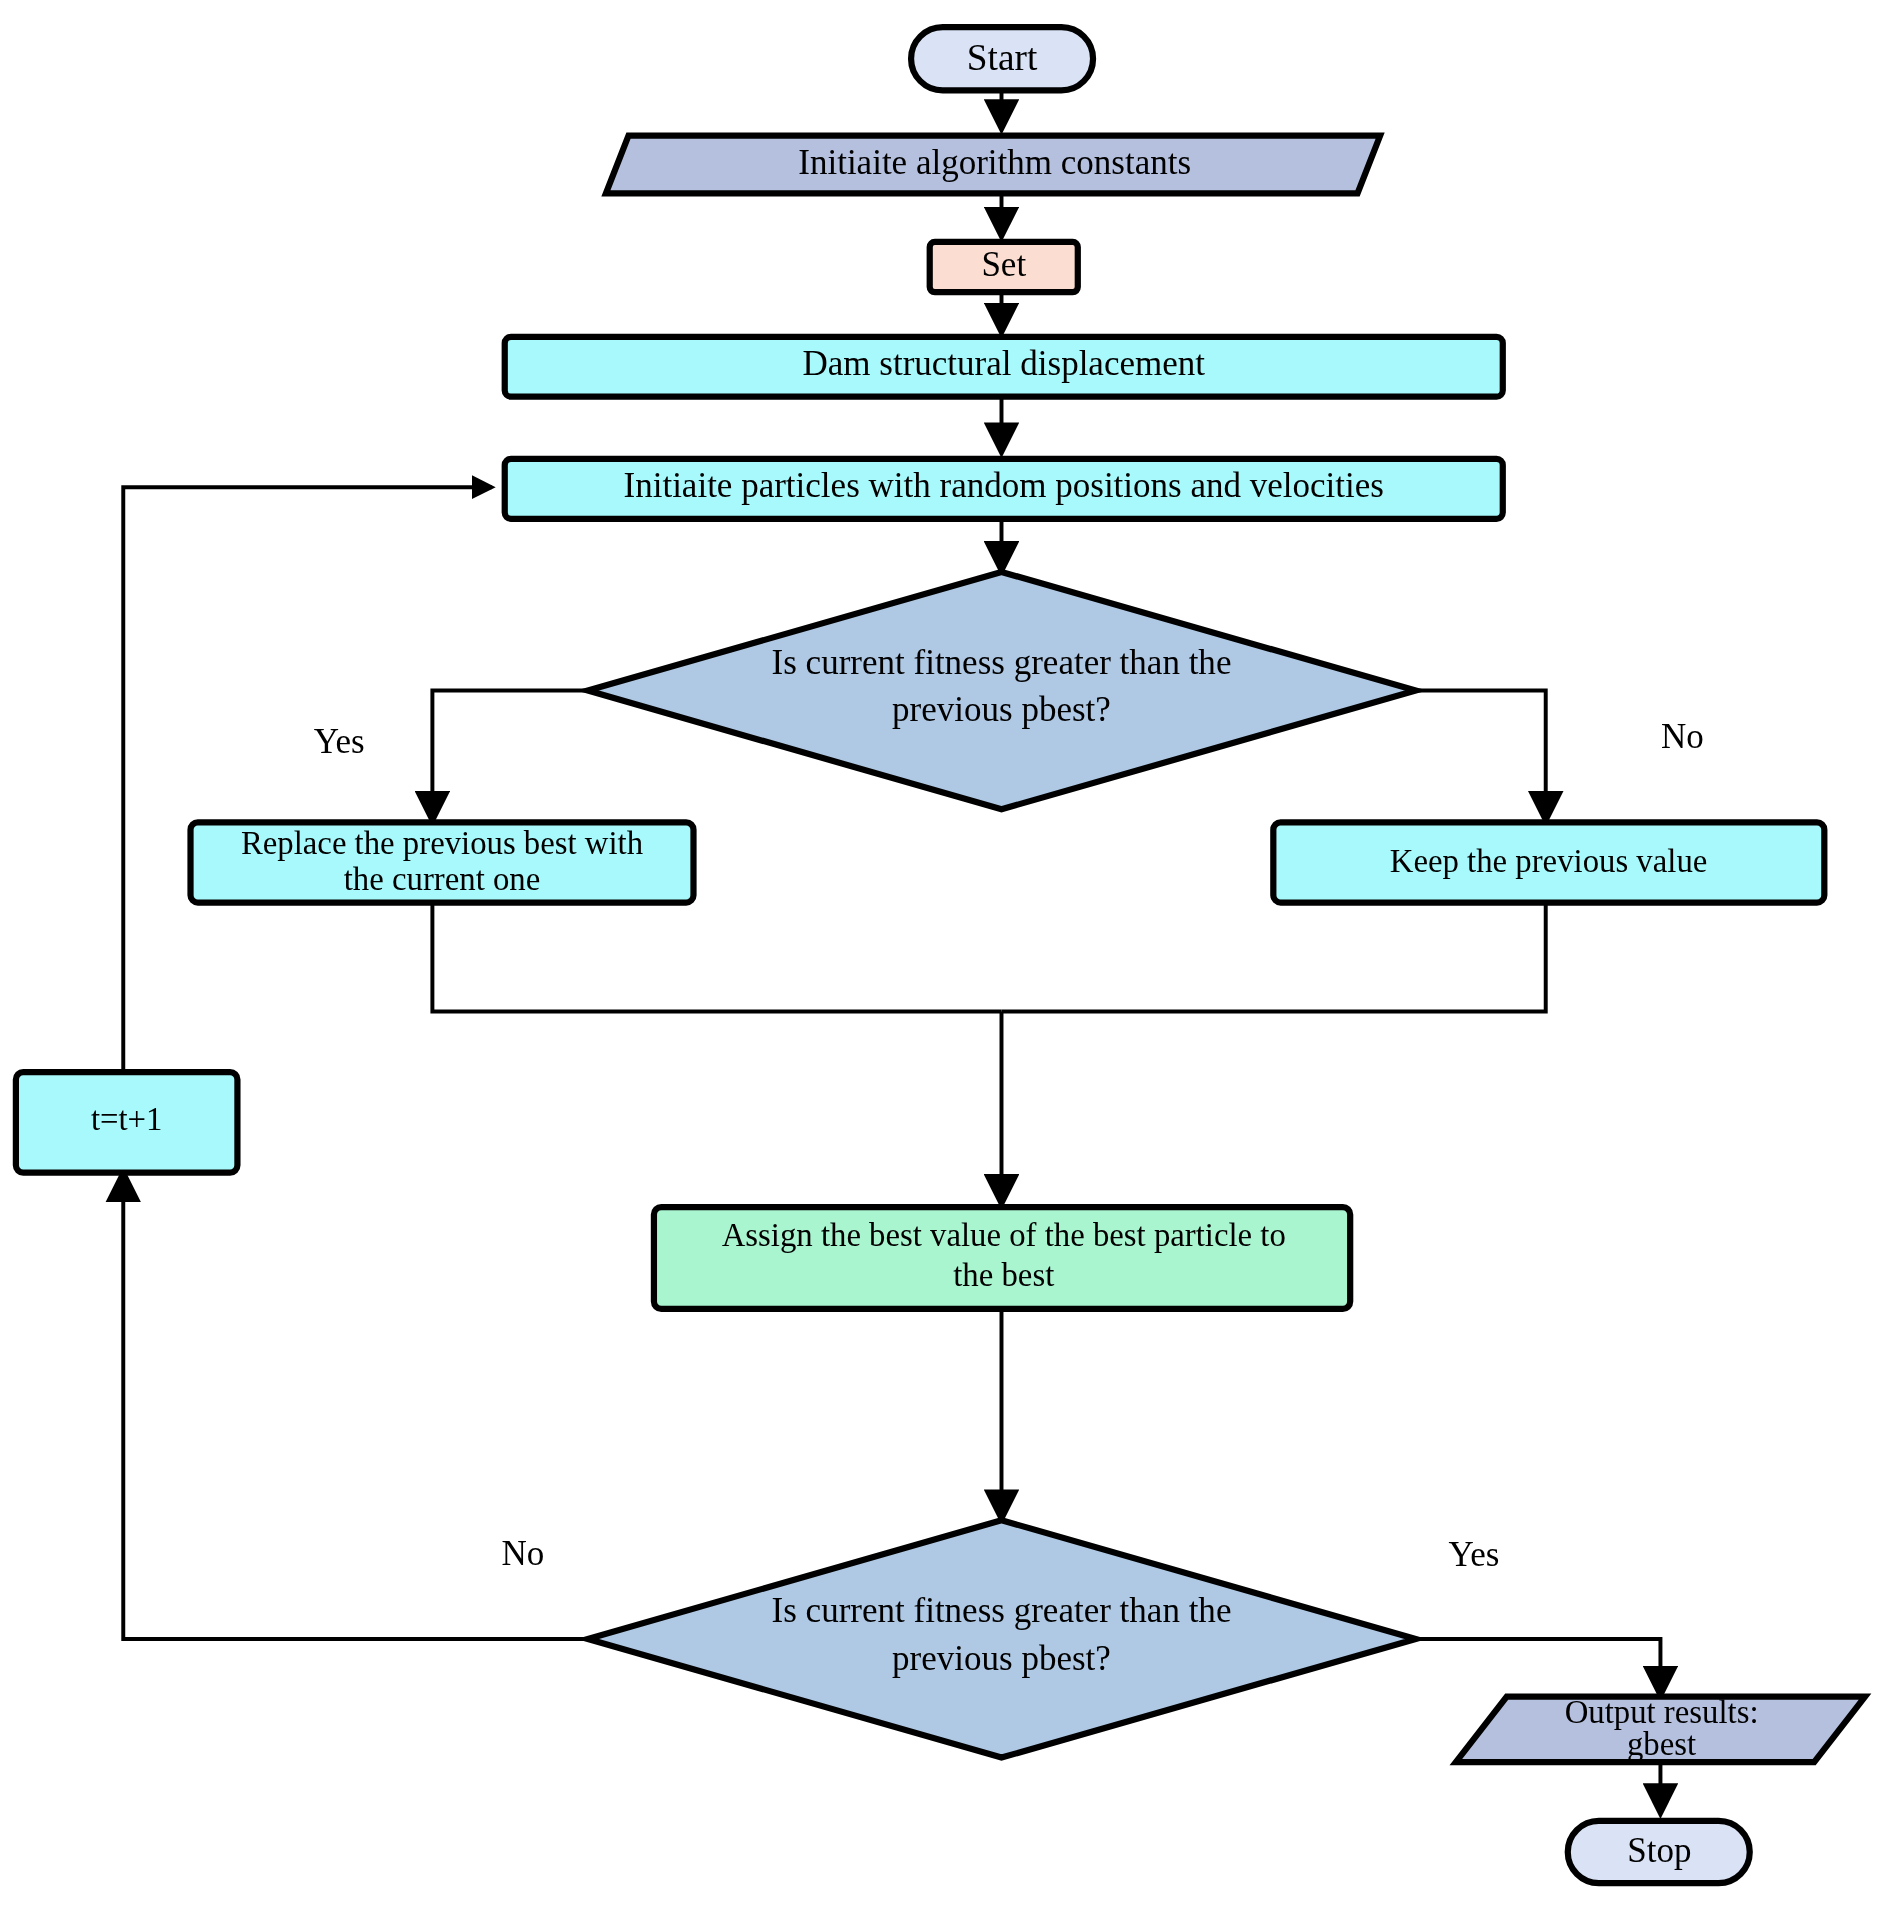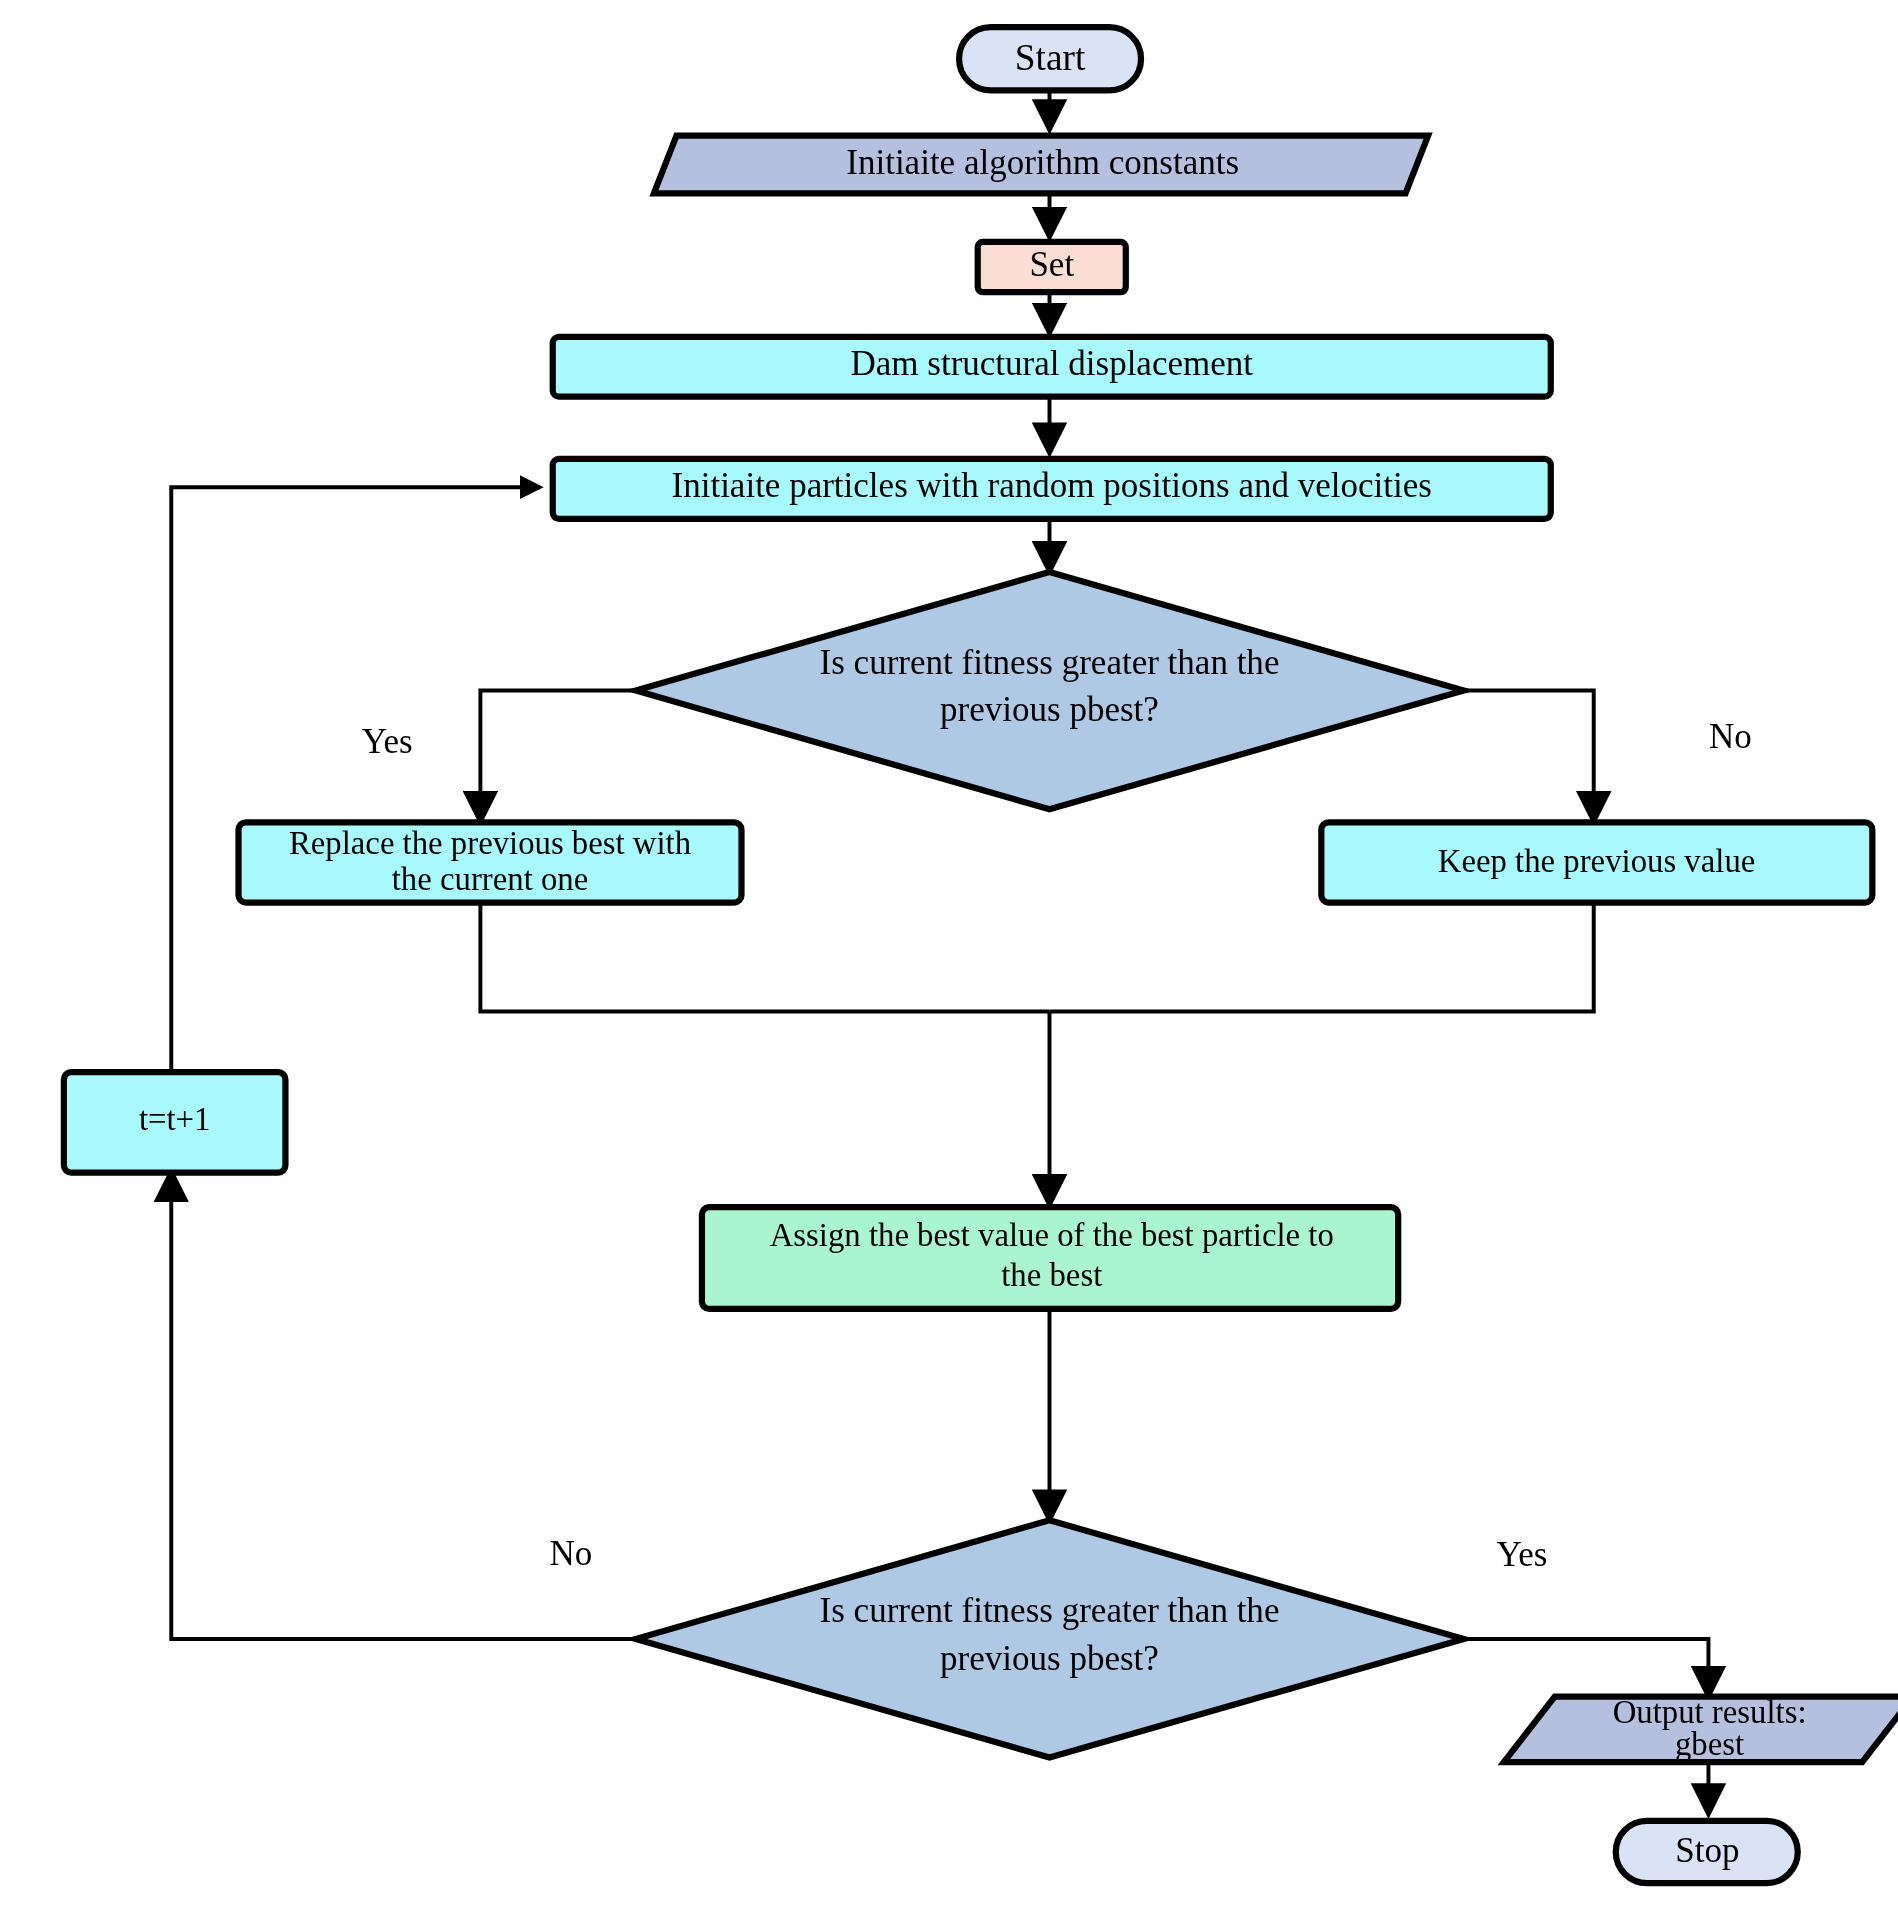--- a/index.html
+++ b/index.html
@@ -10,21 +10,20 @@
   body {
     width: 1899px;
     height: 1926px;
     font-family: "Liberation Serif", "DejaVu Serif", serif;
     overflow: hidden;
   }
   #flow-root {
     position: relative;
     width: 1752px;
     height: 1926px;
-    margin-left: 48px;
   }
   svg#flow-svg {
     display: block;
     width: 1899px;
     height: 1926px;
   }
   .shape-fill { stroke: #000000; }
   .edge {
     stroke: #000000;
     fill: none;

